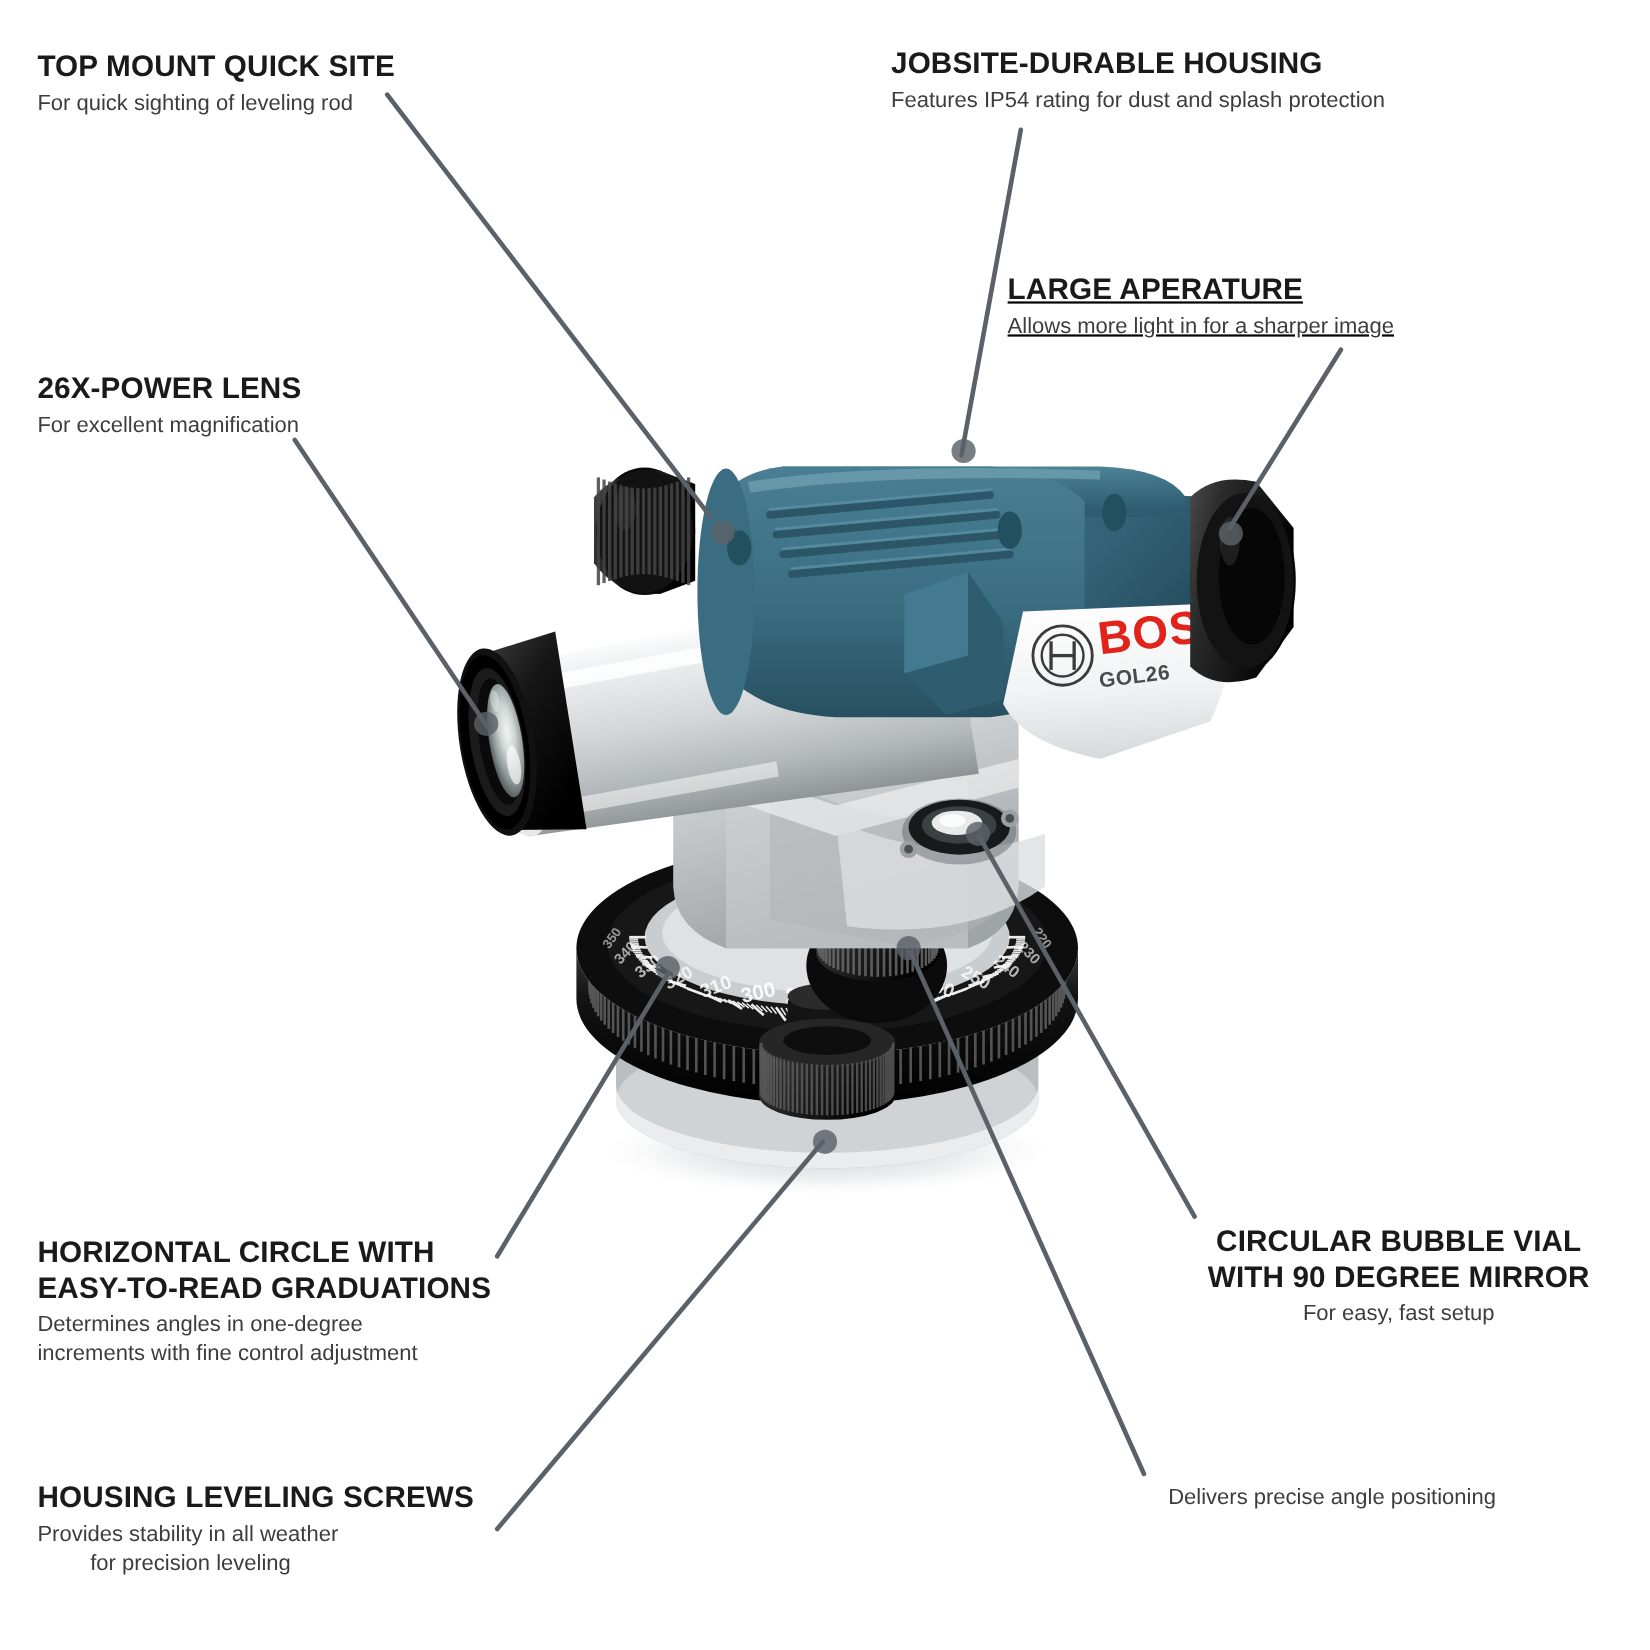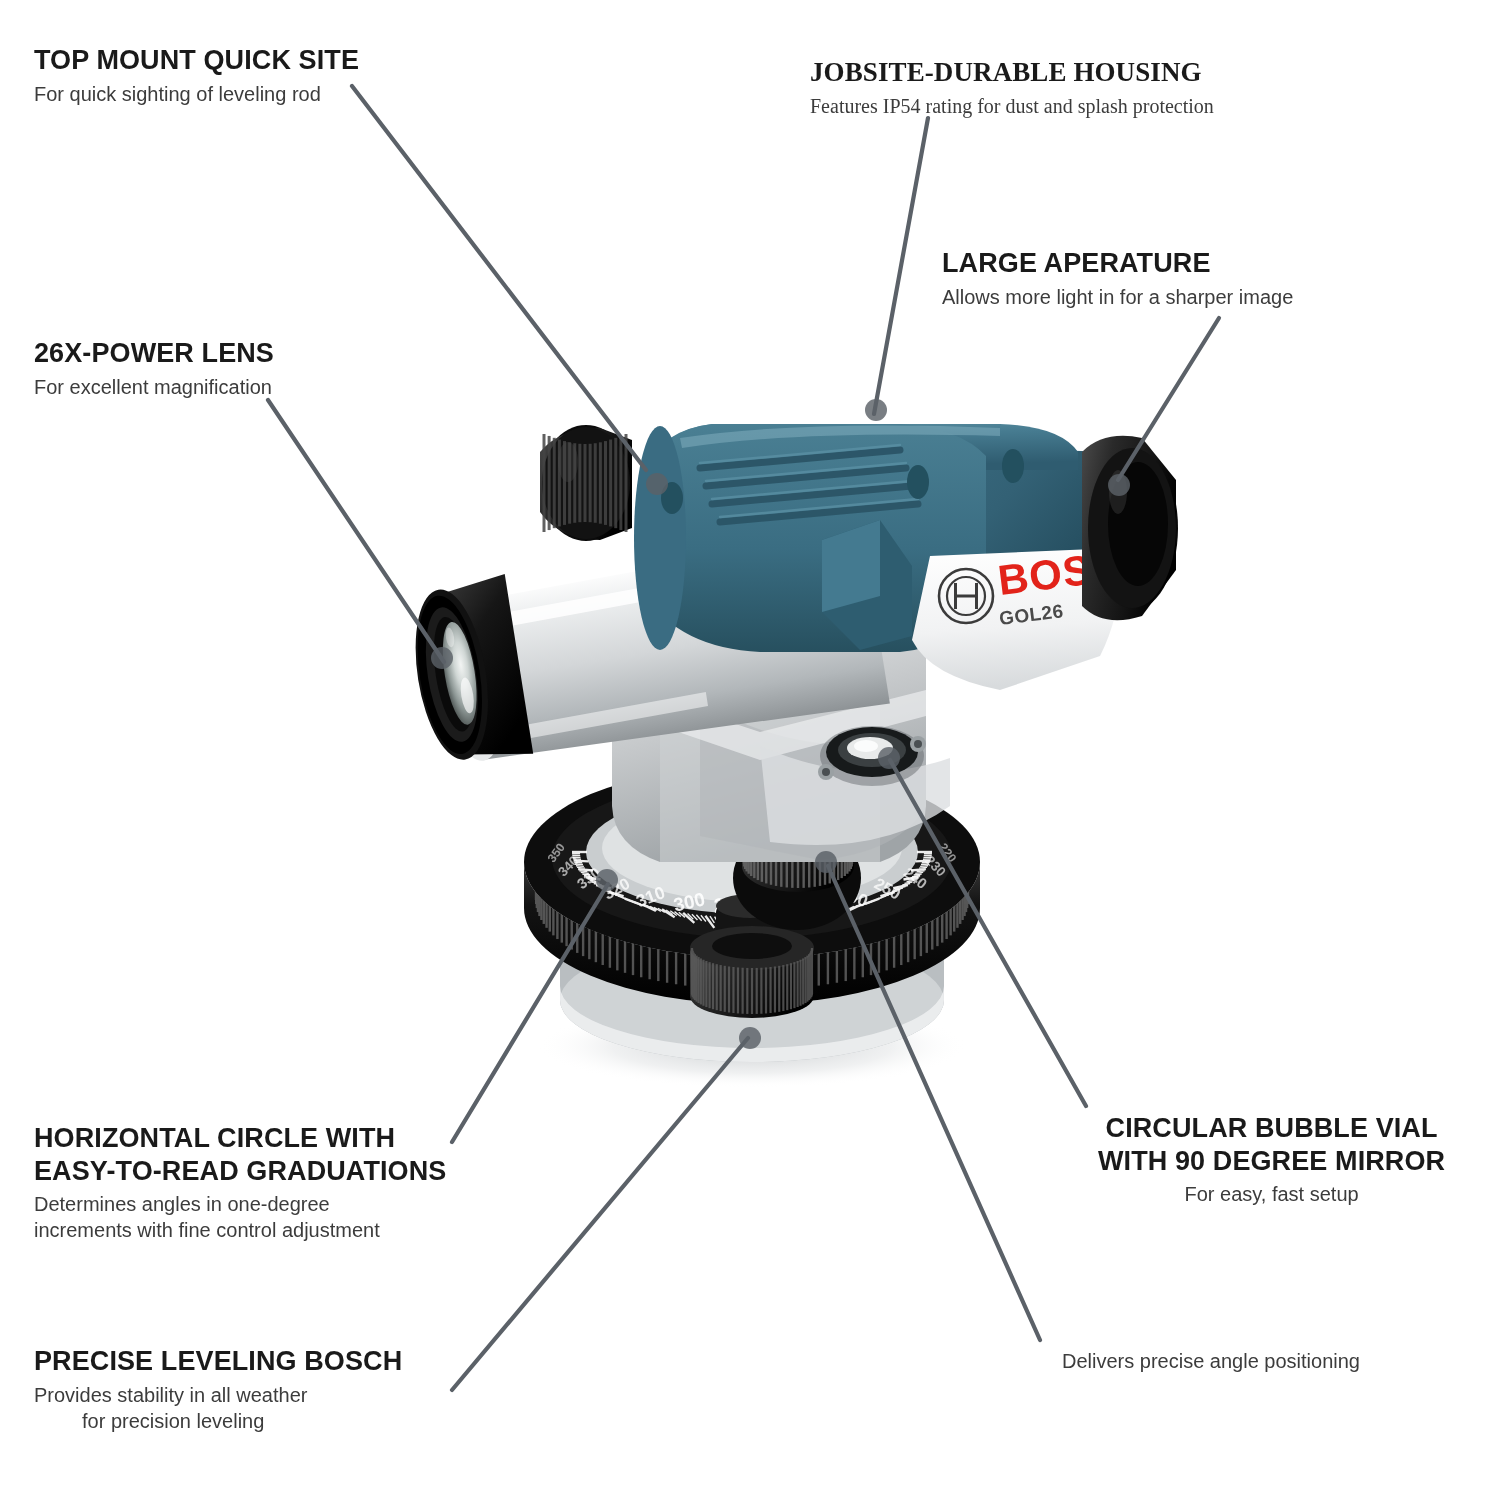--- a/index.html
+++ b/index.html
@@ -577,44 +577,44 @@
       <circle cx="889" cy="758" r="11"></circle>
       <circle cx="826" cy="862" r="11"></circle>
     </g>
   </svg>
 
   <div class="callout" style="left:34px; top:44px;">
     <div class="title">TOP MOUNT QUICK SITE</div>
     <div class="desc wrap" style="max-width:290px;">For quick sighting of leveling rod</div>
   </div>
 
-  <div class="callout" style="left:810px; top:56px;font-family:Liberation Serif, serif;">
+  <div class="callout" style="left:810px; top:41px;">
     <div class="title">JOBSITE-DURABLE HOUSING</div>
     <div class="desc">Features IP54 rating for dust and splash protection</div>
   </div>
 
-  <div class="callout" style="left:942px; top:247px;">
+  <div class="callout" style="left:916px; top:247px;text-decoration:underline;">
     <div class="title">LARGE APERATURE</div>
     <div class="desc">Allows more light in for a sharper image</div>
   </div>
 
   <div class="callout" style="left:34px; top:337px;">
     <div class="title">26X-POWER LENS</div>
     <div class="desc">For excellent magnification</div>
   </div>
 
   <div class="callout" style="left:34px; top:1122px;">
     <div class="title">HORIZONTAL CIRCLE WITH</div>
     <div class="title">EASY-TO-READ GRADUATIONS</div>
     <div class="desc">Determines angles in one-degree</div>
     <div class="desc" style="margin-top:0;">increments with fine control adjustment</div>
   </div>
 
   <div class="callout" style="left:34px; top:1345px;">
-    <div class="title">PRECISE LEVELING BOSCH</div>
+    <div class="title">HOUSING LEVELING SCREWS</div>
     <div class="desc">Provides stability in all weather</div>
     <div class="desc" style="margin-top:0;margin-left:48px;">for precision leveling</div>
   </div>
 
   <div class="callout center" style="left:1098px; top:1112px;">
     <div class="title">CIRCULAR BUBBLE VIAL</div>
     <div class="title">WITH 90 DEGREE MIRROR</div>
     <div class="desc">For easy, fast setup</div>
   </div>
 

